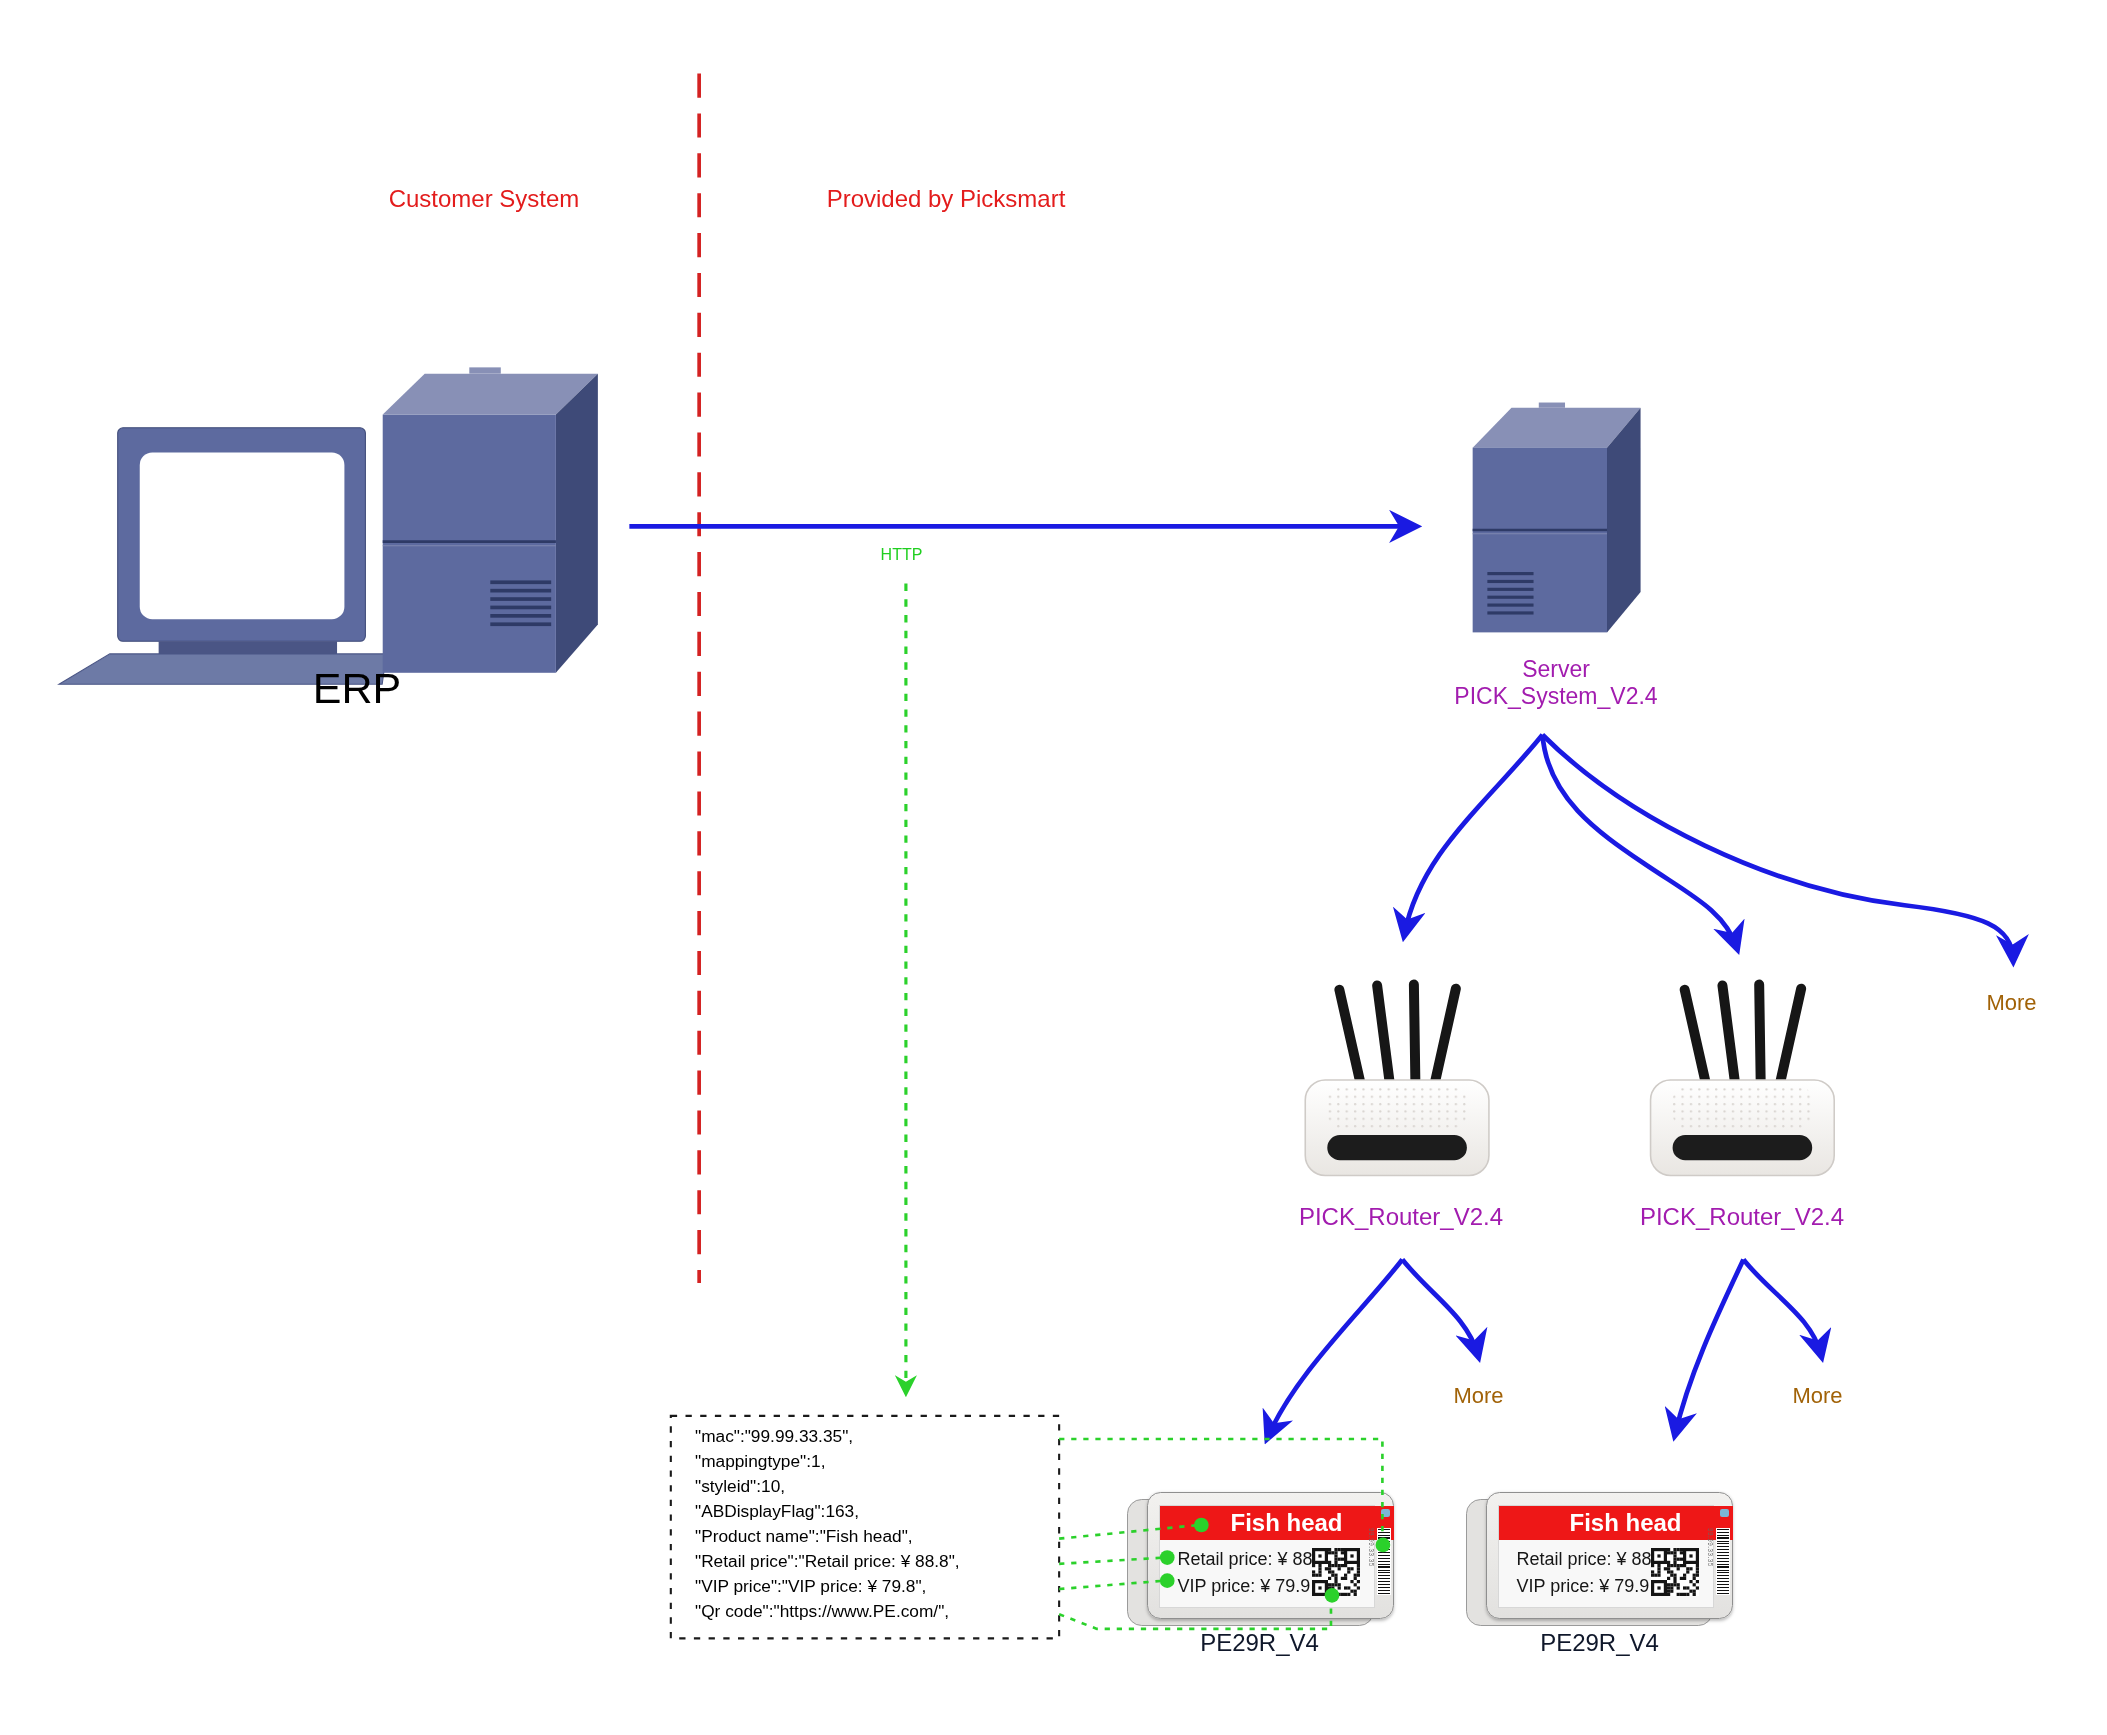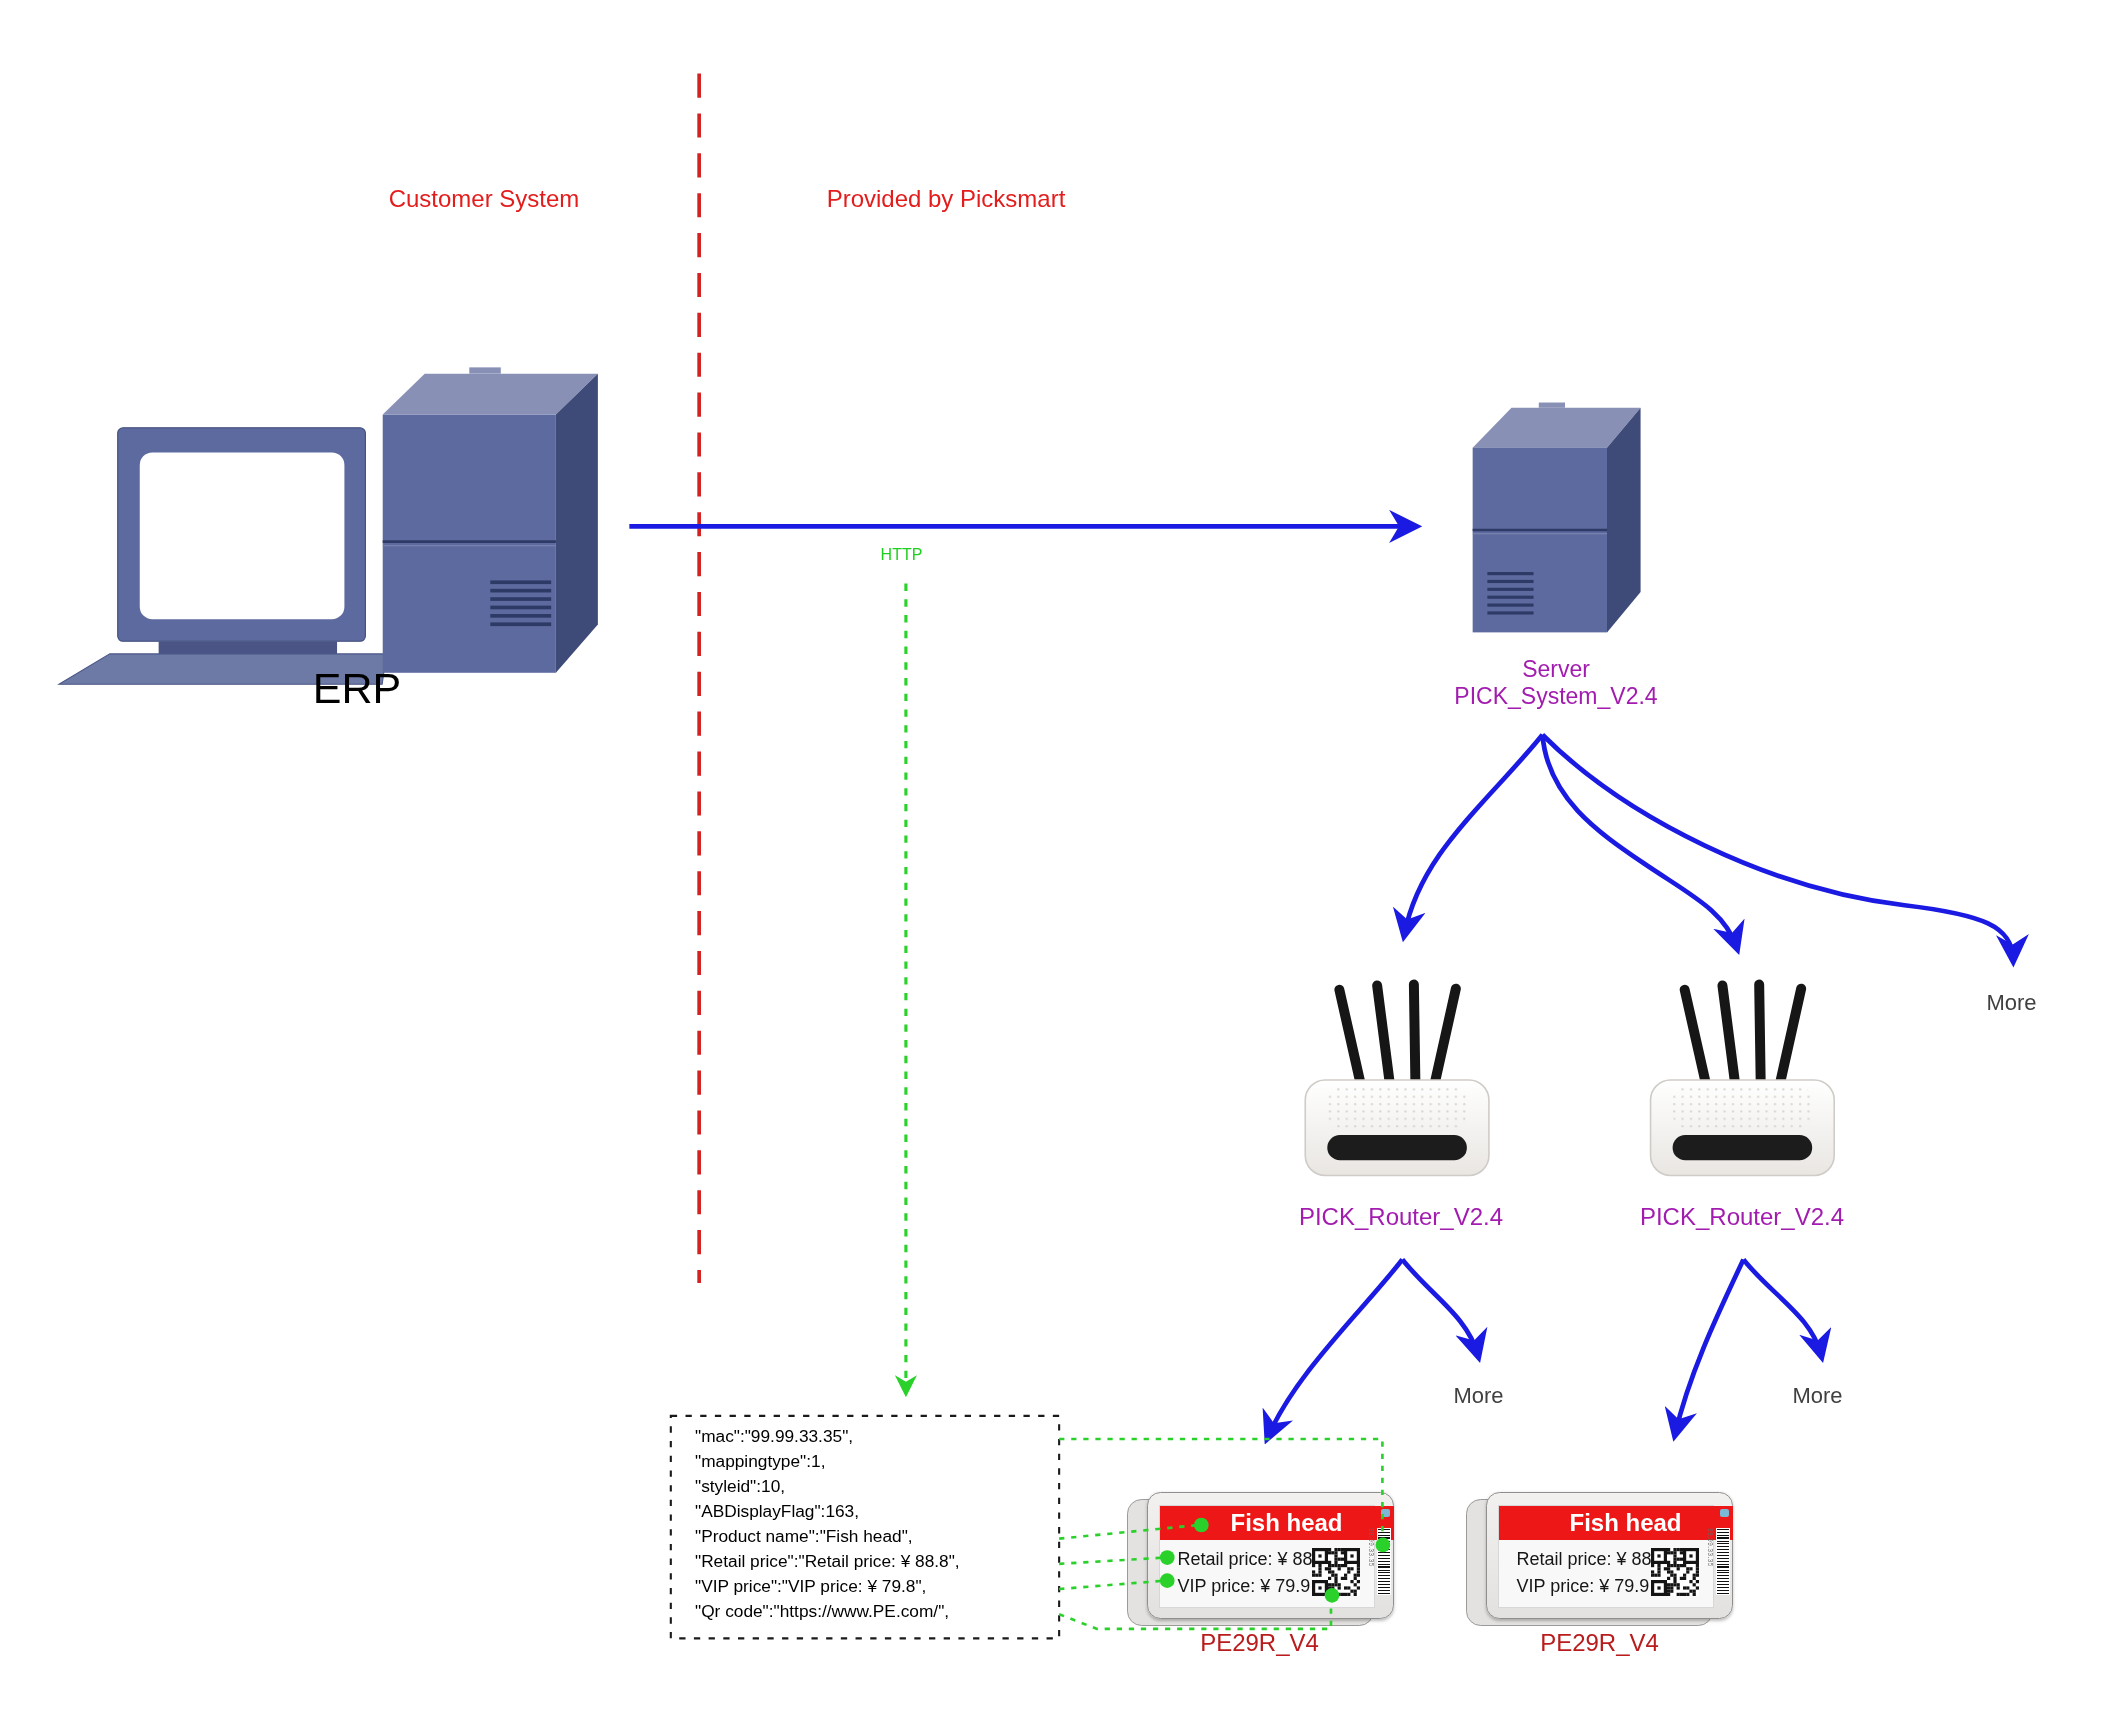--- a/index.html
+++ b/index.html
@@ -5,21 +5,21 @@
   html,body{margin:0;padding:0;background:#ffffff;}
   .canvas{position:relative;width:2108px;height:1736px;background:#ffffff;overflow:hidden;
           font-family:"Liberation Sans", sans-serif;color:#111;margin-left:18px;}
   svg.layer{position:absolute;left:0;top:0;pointer-events:none;}
   .txt{position:absolute;white-space:nowrap;}
   .center{text-align:center;}
   .red-label{color:#e31c1c;font-size:24px;}
   .green-label{color:#1fcf1f;font-size:16px;}
   .erp-label{font-size:43px;color:#000;}
   .node-label{font-size:23px;color:#a21caf;}
-  .more-label{font-size:22px;color:#404040;text-align:center;}
+  .more-label{font-size:22px;color:#a16207;text-align:center;}
   .payload-box{position:absolute;left:677px;top:1424px;font-size:17.3px;line-height:25px;color:#000;}
   .payload-box div{white-space:nowrap;}
   
   .esl{position:absolute;width:245px;height:125px;}
   .esl .back{position:absolute;left:-20px;top:7.3px;width:245px;height:125px;border-radius:14.7px;
              background:#e3e2e0;border:1px solid #9a9a9a;}
   .esl .front{position:absolute;left:0;top:0;width:245px;height:125px;border-radius:13.6px;
               background:linear-gradient(180deg,#f2f1ef,#e2e1df);border:1px solid #8f8f8f;
               box-shadow:0 1.6px 3.1px rgba(0,0,0,0.25);}
   .esl .screen{position:absolute;left:10.5px;top:11.5px;width:214px;height:101px;background:#f8f8f8;
@@ -31,21 +31,21 @@
   .esl .row.retail{top:43px;}
   .esl .row.vip{top:70px;}
   .esl .qr{position:absolute;left:152px;top:42px;width:48px;height:48px;}
   .esl .btn{position:absolute;left:233px;top:15.7px;width:9px;height:7.9px;border-radius:2.1px;
             background:#7db7d6;}
   .esl .barcode{position:absolute;left:229px;top:35px;width:11.5px;height:65px;background:
       repeating-linear-gradient(180deg,#111 0 1px,#fff 1px 2.6px,#111 2.6px 3.7px,#fff 3.7px 5.8px);
       border:0.5px solid #fff;}
   .esl .macv{position:absolute;left:220px;top:35px;height:65px;font-size:6.3px;color:#666;
              writing-mode:vertical-rl;letter-spacing:0.5px;}
-  .model-label{font-size:24px;color:#b91c1c;}
+  .model-label{font-size:24px;color:#0f172a;}
 </style>
 </head>
 <body>
 
 <div class="canvas">
 
   <svg class="layer" width="2108" height="1736" viewBox="0 0 4017 3308">
     <defs>
       <marker id="ab" viewBox="0 0 10 10" refX="7.5" refY="5" markerWidth="7" markerHeight="7" orient="auto">
         <path d="M0,0 L10,5 L0,10 L3,5 Z" fill="#1a1ae2"></path>

